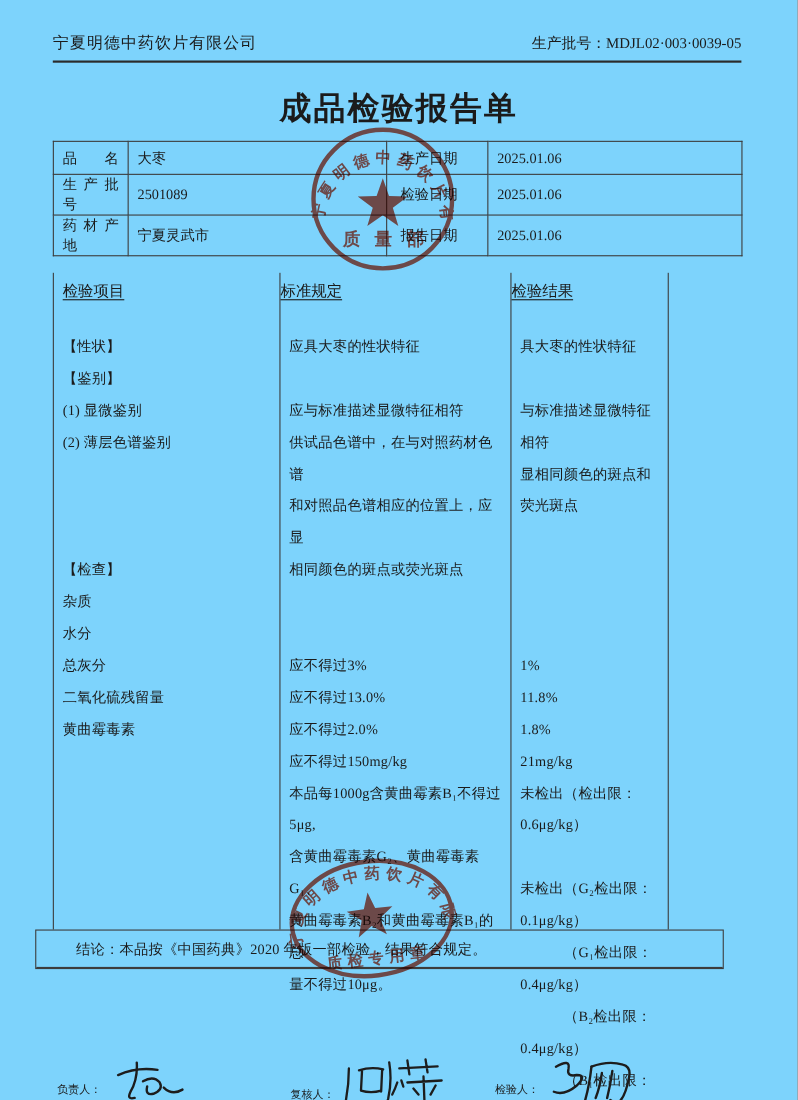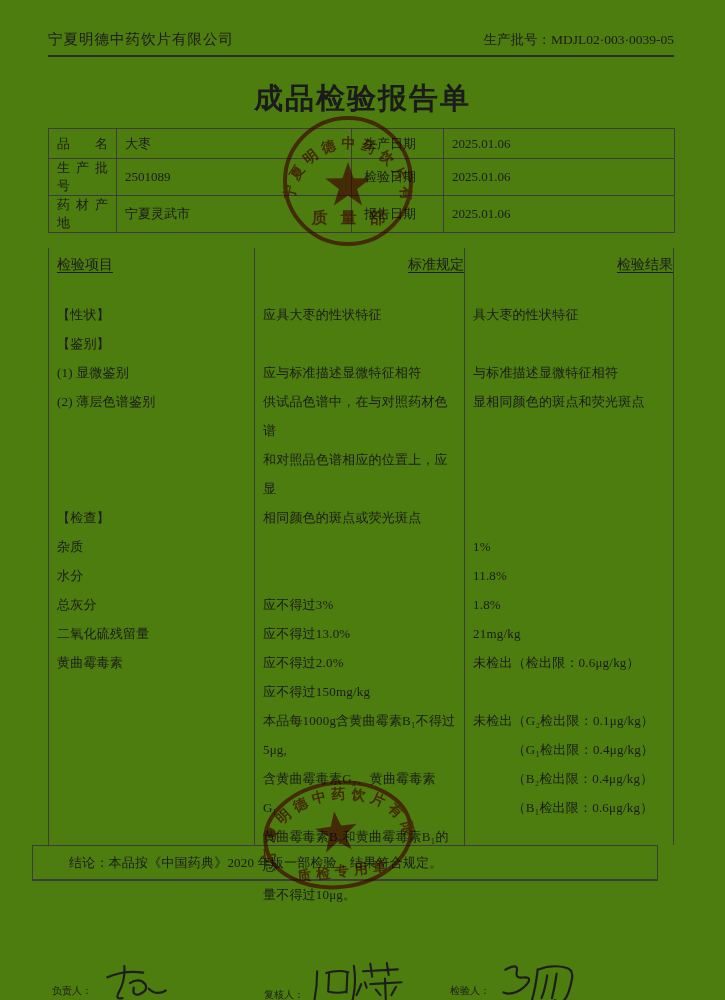--- a/index.html
+++ b/index.html
@@ -1,20 +1,20 @@
 <!DOCTYPE html>
 <html style="--stamp-color: #d63a2a;"><head>
 <meta charset="utf-8">
 <style>
   :root { --stamp-color:#d63a2a; --line:#3c3c3c; --ink:#1b1b1b; }
   * { margin:0; padding:0; box-sizing:border-box; }
   html,body { background:#888; }
   .page {
     position:relative; width:725px; height:1000px; margin:0 auto;
-    background:#4d7c0f; color:var(--ink);
+    background:#7dd3fc; color:var(--ink);
     font-family:"Liberation Serif","DejaVu Serif",serif;
     overflow:hidden;
     text-decoration:underline;
   }
   
   .header {
     position:absolute; left:48px; top:30px; width:626px;
     display:flex; justify-content:space-between; align-items:flex-end;
     border-bottom:2px solid #2b2b2b; padding-bottom:6px;
   }
@@ -28,34 +28,34 @@
   
   .info-table {
     position:absolute; top:128px; left:48px; width:626px;
     border-collapse:collapse; table-layout:fixed; font-size:13px;
   }
   .info-table td { border:1px solid var(--line); height:30px; padding:0 8px; overflow:hidden; }
   .info-table td.lbl { text-align:justify; text-align-last:justify; }
   .info-table td.lbl2 { padding-left:12px; }
   
   .main-table {
-    position:absolute; top:248px; left:48px; width:626px; height:597px;
+    position:absolute; top:248px; left:48px; width:560px; height:597px;
     display:flex;
     border-left:1px solid var(--line); border-right:1px solid var(--line);
   }
   .col { height:100%; }
   .col-item { width:206px; border-right:1px solid var(--line); }
   .col-standard { width:210px; border-right:1px solid var(--line); }
   .col-result { flex:1; }
   .col-head {
     height:52px; padding-top:8px; font-size:14px;
     text-decoration:underline; text-underline-offset:3px;
   }
   .col-item .col-head { padding-left:8px; }
-  .col-standard .col-head, .col-result .col-head { text-align:right; }
+  .col-standard .col-head, .col-result .col-head { text-align:left; }
   .col-body {
     font-size:13px; line-height:29px; white-space:pre-wrap;
     padding:0 5px 0 8px; letter-spacing:0.2px;
   }
   
   .bottom-rows {
     position:absolute; left:32px; top:845px; width:626px;
     border:1px solid var(--line); border-top:1px solid var(--line);
     font-size:13px;
   }

